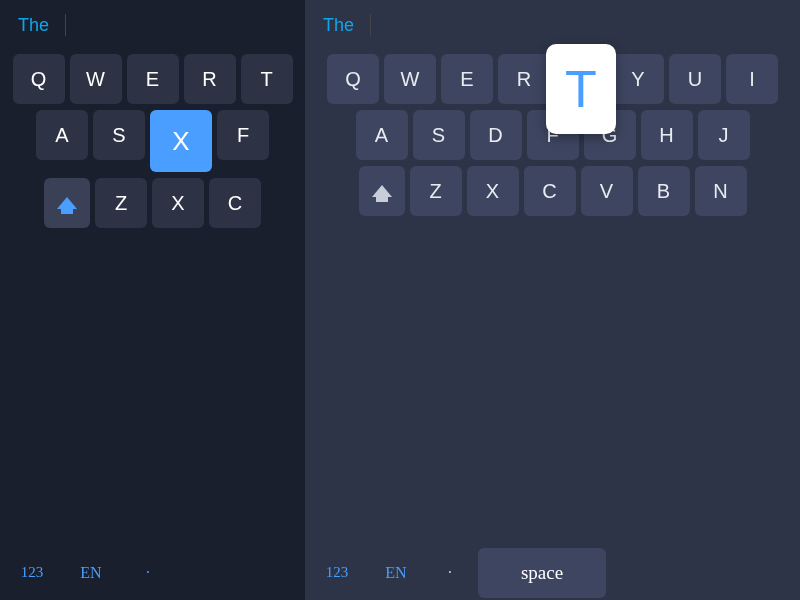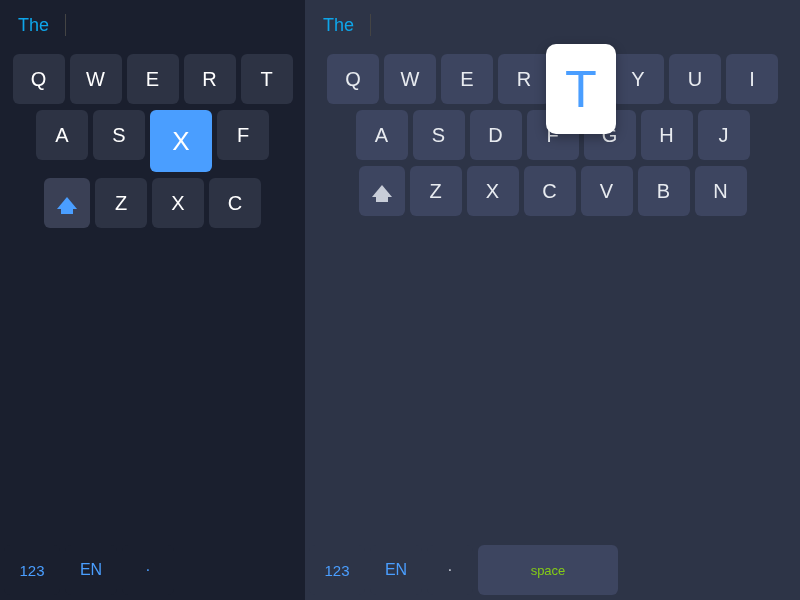--- a/index.html
+++ b/index.html
@@ -126,32 +126,33 @@
     }
 
     .keyboard-right .key-bottom {
       background: #2d3447;
       color: #4a9eff;
       font-size: 16px;
     }
 
     .keyboard-right .key-space {
       background: #3d4560;
-      color: #84cc16;
-      font-size: 13px;
-      width: 140px;
+      color: #ffffff;
+      font-size: 19px;
+      width: 128px;
     }
 
     
     .bottom-row {
       height: 55px;
       display: flex;
-      align-items: flex-start;
+      align-items: center;
       padding: 0 4px;
       gap: 5px;
+      font-family: Liberation Serif, serif;
     }
 
     
     .popup-key {
       position: absolute;
       top: -10px;
       left: 50%;
       transform: translateX(-50%);
       width: 70px;
       height: 90px;

